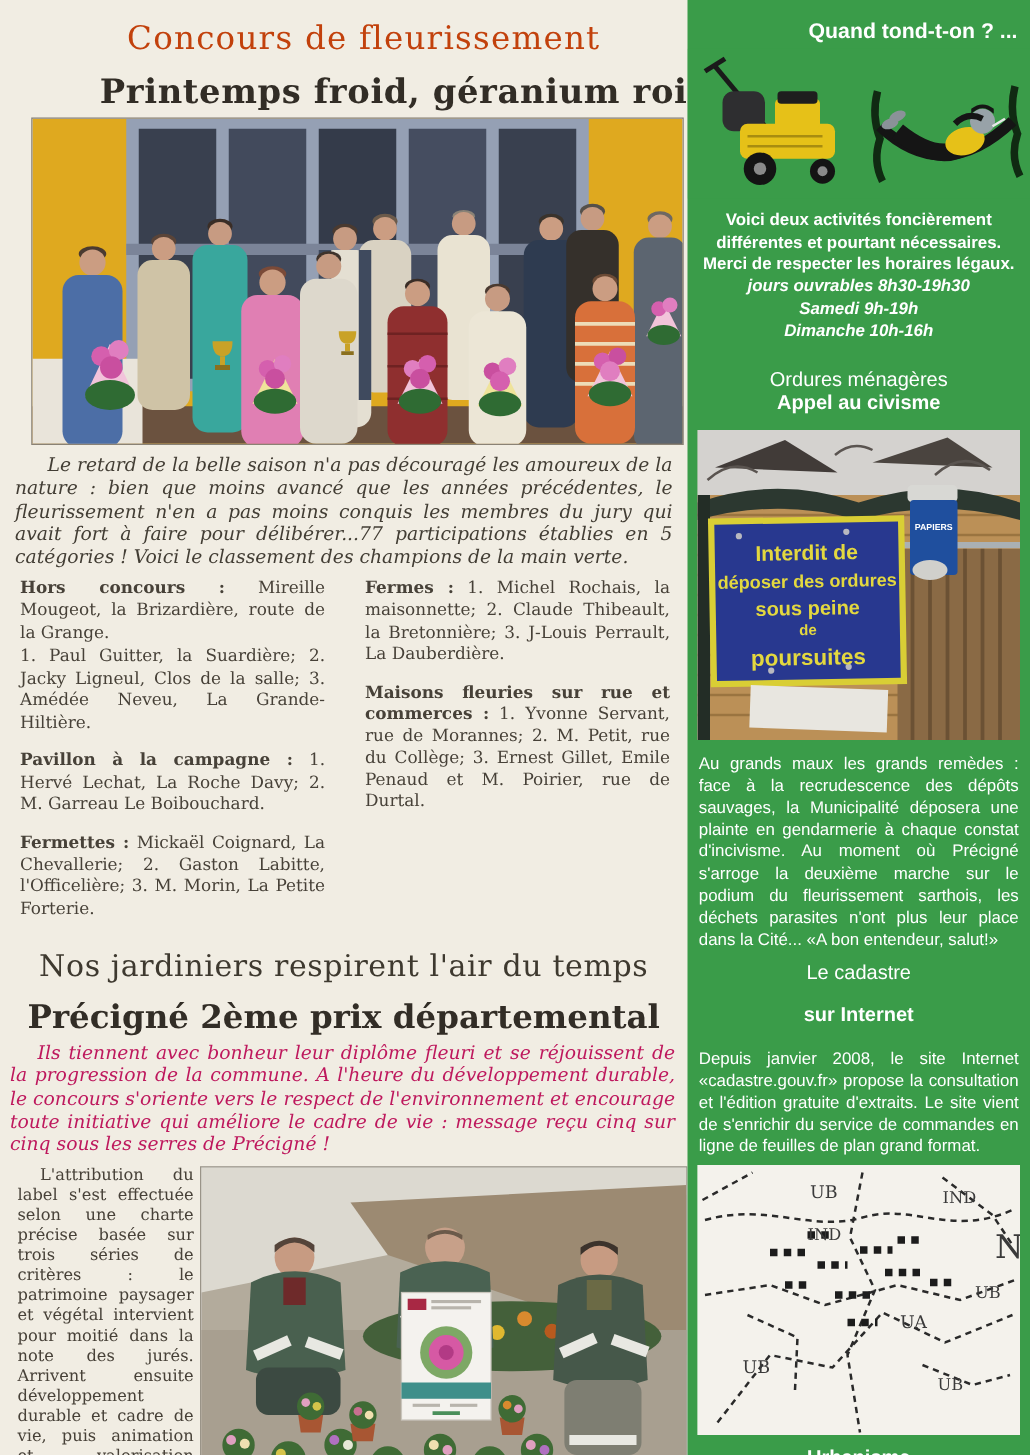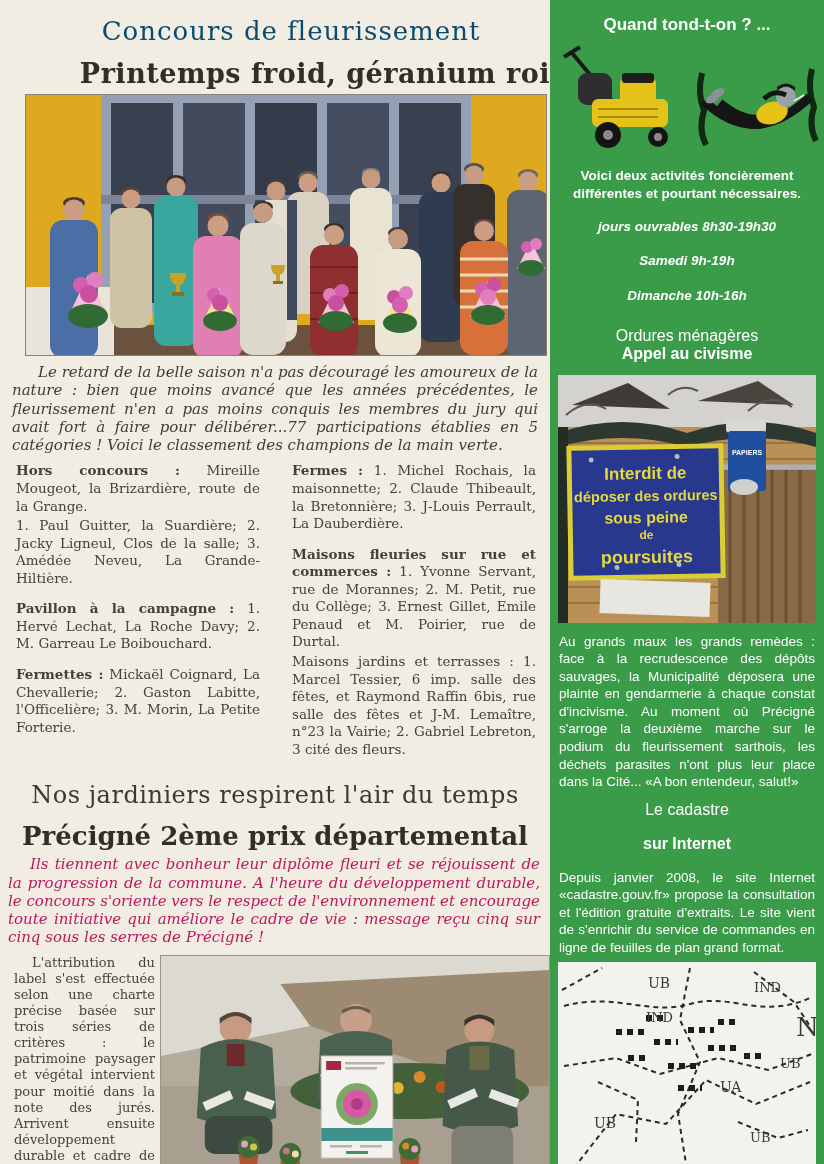--- a/index.html
+++ b/index.html
@@ -1,45 +1,45 @@
 <!DOCTYPE html>
 <html lang="fr"><head>
 <meta charset="utf-8">
 <style>
   html,body{margin:0;padding:0;}
   body{width:824px;height:1164px;background:#e9e5da;}
   .page{position:relative;width:824px;height:1164px;background:#f1ede3;overflow:hidden;
         font-family:"DejaVu Serif", serif;color:#474138;}
   
   .main{position:absolute;left:0;top:0;width:550px;height:1164px;overflow:hidden;}
-  .t1{margin:16px 0 12px;text-align:center;font-size:26px;font-weight:400;color:#0c4a6e;letter-spacing:1px;padding-left:32px;}
+  .t1{margin:16px 0 12px;text-align:center;font-size:26px;font-weight:400;color:#c2410c;letter-spacing:1px;padding-left:32px;}
   .t2{margin:1px 0 5px;text-align:right;font-size:27px;font-weight:600;color:#322d26;letter-spacing:.5px;}
   .photo1{display:block;margin:3px 0 0 25px;width:522px;height:262px;border:1px solid #8a8275;box-sizing:border-box;background:#ddd;}
   .intro{font-style:italic;font-size:15px;line-height:1.22;margin:7px 12px 0 12px;text-align:justify;text-indent:26px;color:#423d34;}
   .cols{display:flex;gap:32px;margin:8px 14px 0 16px;}
   .col{flex:1;font-size:13.5px;line-height:1.3;text-align:justify;}
   .entry{margin:0 0 13px;}
   .entry.tight{margin:0 0 2px;}
   .cat{font-weight:700;}
   .t3{margin:10px 0 0;text-align:center;font-size:24px;font-weight:400;color:#3e392f;letter-spacing:.5px;}
   .t4{margin:12px 0 4px;text-align:center;font-size:26px;font-weight:600;color:#322d26;}
   .intro2{font-style:italic;font-size:15px;line-height:1.22;margin:3px 10px 0 8px;text-align:justify;text-indent:22px;color:#be185d;}
   .row2{display:flex;margin:8px 0 0 14px;gap:5px;}
   .leftnarrow{width:141px;font-size:13px;line-height:1.24;text-align:justify;}
   .leftnarrow p{margin:0;}
   .leftnarrow p.first{text-indent:18px;}
   .photo2{width:390px;height:272px;border:1px solid #9a9488;box-sizing:border-box;background:#ddd;}
   
   .sidebar{position:absolute;left:550px;top:0;width:274px;height:1164px;background:#3a9c49;
            color:#ffffff;font-family:"Liberation Sans", sans-serif;overflow:hidden;}
-  .sb-title{margin:15px 10px 0;text-align:center;font-weight:700;font-size:17px;}
+  .sb-title{margin:15px 10px 0;text-align:right;font-weight:700;font-size:17px;}
   .mow-ill{display:block;width:274px;height:120px;margin-top:4px;}
   .sb-p{margin:8px 16px 0;text-align:center;font-weight:700;font-size:13.5px;line-height:1.3;}
   .sb-p2{margin:0 10px;text-align:center;font-weight:700;font-size:13.5px;line-height:1.3;}
-  .sb-hours{margin:16px 16px;text-align:center;font-weight:700;font-style:italic;font-size:13.5px;line-height:1.35;}
+  .sb-hours{margin:0 16px;text-align:center;font-weight:700;font-style:italic;font-size:13.5px;line-height:1.35;}
   .ord-h1{margin:22px 10px 0;text-align:center;font-weight:400;font-size:16px;}
   .ord-h2{margin:0 10px;text-align:center;font-weight:700;font-size:16px;}
   .sign-photo{display:block;width:258px;height:248px;margin:12px auto 0;background:#c8c4bc;}
   .sb-body{margin:10px 9px 0;font-weight:400;font-size:13.5px;line-height:1.3;text-align:justify;}
   .cad-h1{margin:10px 10px 0;text-align:center;font-weight:400;font-size:16px;}
   .cad-h2{margin:16px 10px;text-align:center;font-weight:700;font-size:16px;}
   .map-photo{display:block;width:258px;height:216px;margin:6px auto 0;background:#f4f2ec;}
   .urb-h{margin:10px 10px 0;text-align:center;font-weight:700;font-size:16px;}
 </style>
 </head>
@@ -199,21 +199,20 @@
     <div class="cols">
       <div class="col">
         <p class="entry tight"><span class="cat">Hors concours :</span> <span>Mireille Mougeot, la Brizardière, route de la Grange.</span></p>
         <p class="entry"><span>1. Paul Guitter, la Suardière; 2. Jacky Ligneul, Clos de la salle; 3. Amédée Neveu, La Grande-Hiltière.</span></p>
         <p class="entry"><span class="cat">Pavillon à la campagne :</span> <span>1. Hervé Lechat, La Roche Davy; 2. M. Garreau Le Boibouchard.</span></p>
         <p class="entry"><span class="cat">Fermettes :</span> <span>Mickaël Coignard, La Chevallerie; 2. Gaston Labitte, l'Officelière; 3. M. Morin, La Petite Forterie.</span></p>
       </div>
       <div class="col">
         <p class="entry"><span class="cat">Fermes :</span> <span>1. Michel Rochais, la maisonnette; 2. Claude Thibeault, la Bretonnière; 3. J-Louis Perrault, La Dauberdière.</span></p>
         <p class="entry tight"><span class="cat">Maisons fleuries sur rue et commerces :</span> <span>1. Yvonne Servant, rue de Morannes; 2. M. Petit, rue du Collège; 3. Ernest Gillet, Emile Penaud et M. Poirier, rue de Durtal.</span></p>
-        <p class="entry"><span>Maisons jardins et terrasses :</span> <span>1. Marcel Tessier, 6 imp. salle des fêtes, et Raymond Raffin 6bis, rue salle des fêtes et J-M. Lemaître, n°23 la Vairie; 2. Gabriel Lebreton, 3 cité des fleurs.</span></p>
       </div>
     </div>
 
     <h1 class="t3">Nos jardiniers respirent l'air du temps</h1>
     <h2 class="t4">Précigné 2ème prix départemental</h2>
     <p class="intro2">Ils tiennent avec bonheur leur diplôme fleuri et se réjouissent de la progression de la commune. A l'heure du développement durable, le concours s'oriente vers le respect de l'environnement et encourage toute initiative qui améliore le cadre de vie : message reçu cinq sur cinq sous les serres de Précigné !</p>
 
     <div class="row2">
       <div class="leftnarrow">
         <p class="first">L'attribution du label s'est effectuée selon une charte précise basée sur trois séries de critères : le patrimoine paysager et végétal intervient pour moitié dans la note des jurés. Arrivent ensuite développement durable et cadre de vie, puis animation et valorisation touristique... Quelques suggestions qui valent aussi pour les particuliers :</p>
@@ -376,20 +375,21 @@
         <ellipse cx="168" cy="54" rx="7" ry="4" transform="rotate(-25 168 54)" fill="#8a9298"></ellipse>
         <ellipse cx="222" cy="74" rx="16" ry="11" transform="rotate(-15 222 74)" fill="#e6c118"></ellipse>
         <circle cx="236" cy="58" r="10" fill="#98a2a8"></circle>
         <path d="M227,52 q9,-9 18,0 l0,-4 q-9,-7 -18,0 Z" fill="#151515"></path>
         <path d="M244,62 l10,-6" stroke="#e8e8e8" stroke-width="2"></path>
         <path d="M214,60 q10,-10 22,-4" stroke="#151515" stroke-width="5" fill="none"></path>
       </g>
     </svg>
 
     <div class="sb-p">Voici deux activités foncièrement différentes et pourtant nécessaires.</div>
+    <div class="sb-p2">Merci de respecter les horaires légaux.</div>
     <div class="sb-hours">jours ouvrables 8h30-19h30</div>
     <div class="sb-hours">Samedi 9h-19h</div>
     <div class="sb-hours">Dimanche 10h-16h</div>
 
     <div class="ord-h1">Ordures ménagères</div>
     <div class="ord-h2">Appel au civisme</div>
 
     <svg class="sign-photo" viewBox="0 0 258 248" preserveAspectRatio="none">
       <rect x="0" y="0" width="258" height="248" fill="#d4d2cf"></rect>
       <path d="M14,30 L70,8 L112,34 Z" fill="#413b38"></path>

